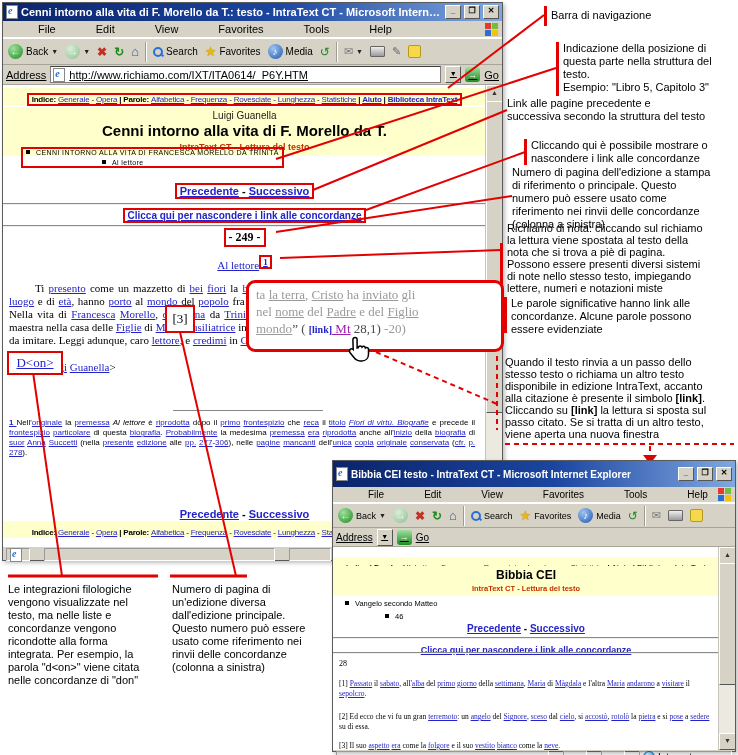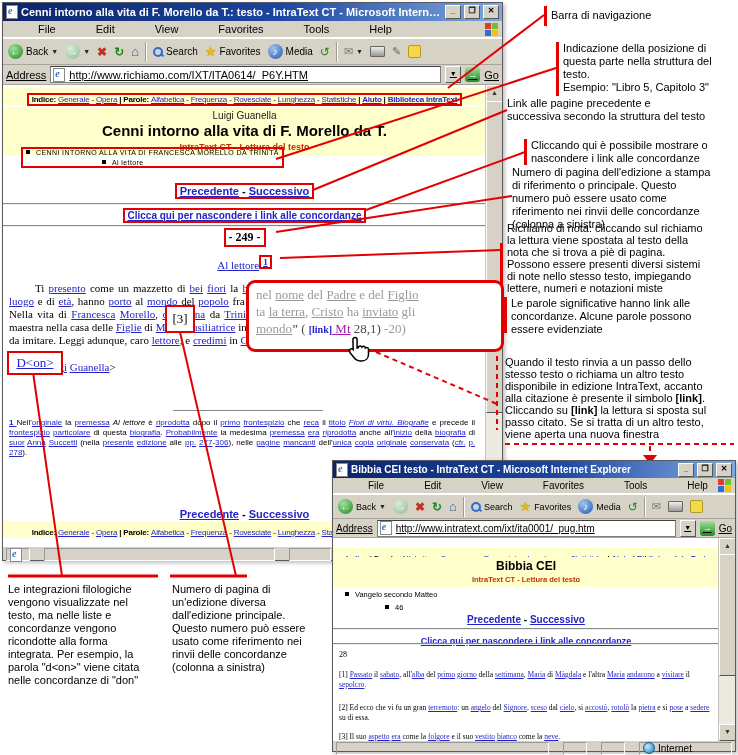--- a/index.html
+++ b/index.html
@@ -282,22 +282,22 @@
   <div class="samplebox" style="left:165px;top:305px;width:26px;height:24px;font:13px 'Liberation Serif',serif">
     <span>[3]</span>
   </div>
   <div class="samplebox" style="left:7px;top:351px;width:52px;height:20px;font:13px 'Liberation Serif',serif">
     <span class="tk-l">D&lt;on&gt;</span>
   </div>
   <div class="samplebox" style="left:456px;top:294px;width:44px;height:17px;font:11px 'Liberation Serif',serif">
     <span class="tk-l">Maria</span>
   </div>
   <div class="callout" style="left:246px;top:280px;width:238px;height:60px">
+    <div><span class="tk-g">ta </span><span class="tk-gl">la terra</span><span class="tk-g">, </span><span class="tk-gl">Cristo</span><span class="tk-g"> ha </span><span class="tk-gl">inviato</span><span class="tk-g"> gli</span></div>
     <div><span class="tk-g">nel </span><span class="tk-gl">nome</span><span class="tk-g"> del </span><span class="tk-gl">Padre</span><span class="tk-g"> e del </span><span class="tk-gl">Figlio</span></div>
-    <div><span class="tk-g">ta </span><span class="tk-gl">la terra</span><span class="tk-g">, </span><span class="tk-gl">Cristo</span><span class="tk-g"> ha </span><span class="tk-gl">inviato</span><span class="tk-g"> gli</span></div>
     <div><span class="tk-gl">mondo</span><span class="tk-d">” ( </span><span class="tk-bl">[link]</span><span class="tk-ml"> Mt</span><span class="tk-d"> 28,1)</span><span class="tk-g"> -20)</span></div>
   </div>
   <div class="handcur" style="left:346px;top:336px">
     <svg width="24" height="27" viewBox="0 0 16 18">
       <path d="M6 1c.8 0 1.4.6 1.4 1.4V8l.8-.2c0-.7.6-1.2 1.3-1.2.6 0 1 .3 1.2.8.2-.3.6-.5 1-.5.6 0 1.1.4 1.2 1 .2-.2.5-.3.8-.3.7 0 1.3.6 1.3 1.3v3.2c0 2.6-1.8 4.5-4.5 4.5h-1c-2 0-3.3-.8-4.2-2.3L2.6 11c-.5-.8-.3-1.7.4-2.2.6-.4 1.3-.3 1.8.2l-.2-6.6C4.6 1.6 5.2 1 6 1z" fill="#fff" stroke="#000" stroke-width="1"></path>
     </svg>
   </div>
 
   <div class="ann" style="left:551px;top:9px">Barra di navigazione</div>
   <div class="ann" style="left:563px;top:42px">Indicazione della posizione di
@@ -339,21 +339,21 @@
 nelle concordanze di "don"</div>
   <div class="ann" style="left:172px;top:583px">Numero di pagina di
 un'edizione diversa
 dall'edizione principale.
 Questo numero può essere
 usato come riferimento nei
 rinvii delle concordanze
 (colonna a sinistra)</div>
 
   <div class="win" id="w2" style="left:332px;top:460px;width:404px;height:292px;z-index:10">
-    <div class="titlebar" style="height:17px;font-size:10px">
+    <div class="titlebar" style="height:26px;font-size:10px">
       <span class="pageicon"></span>
       <span class="ttext">Bibbia CEI testo - IntraText CT - Microsoft Internet Explorer</span>
       <span class="ctrl">_</span>
       <span class="ctrl">❐</span>
       <span class="ctrl">✕</span>
     </div>
     <div class="menubar" style="height:15px;font-size:10px">
       <span><span class="menu-item">File</span><span class="menu-item">Edit</span><span class="menu-item">View</span><span class="menu-item">Favorites</span><span class="menu-item">Tools</span><span class="menu-item">Help</span></span>
       <span class="winlogo">
         <i style="background:#e23a2e"></i>
@@ -402,24 +402,20 @@
         </span>
       <span class="tbtn">
           <span class="printi"></span>
         </span>
       <span class="tbtn">
           <span class="msgr"></span>
         </span>
     </div>
     <div class="addrbar" style="height:18px;font-size:10px">
       <span>Address</span>
-      <span class="afield">
-        <span class="pageicon"></span>
-        <span>http://www.intratext.com/ixt/ita0001/_pug.htm</span>
-      </span>
       <span class="adrop">▼</span>
       <span class="gobtn">→</span>
       <span>Go</span>
     </div>
     <div class="content" style="height:203px">
       <div class="band centerline" style="top:10px;height:24px;line-height:15px">
         <span style="font:7.5px 'Liberation Sans',sans-serif"><span class="tk-blnk">Indice</span><span class="tk-lab"> | </span><span class="tk-lab">Parole</span><span class="tk-lab">: </span><span class="tk-lnk">Alfabetica</span><span class="tk-sep"> - </span><span class="tk-lnk">Frequenza</span><span class="tk-sep"> - </span><span class="tk-lnk">Rovesciate</span><span class="tk-sep"> - </span><span class="tk-lnk">Lunghezza</span><span class="tk-sep"> - </span><span class="tk-lnk">Statistiche</span><span class="tk-lab"> | </span><span class="tk-blnk">Aiuto</span><span class="tk-lab"> | </span><span class="tk-blnk">Biblioteca IntraText</span></span>
       </div>
       <div class="band centerline" style="top:19px;height:28px;padding-top:2px">
         <div style="font:bold 12px 'Liberation Sans',sans-serif">Bibbia CEI</div>

